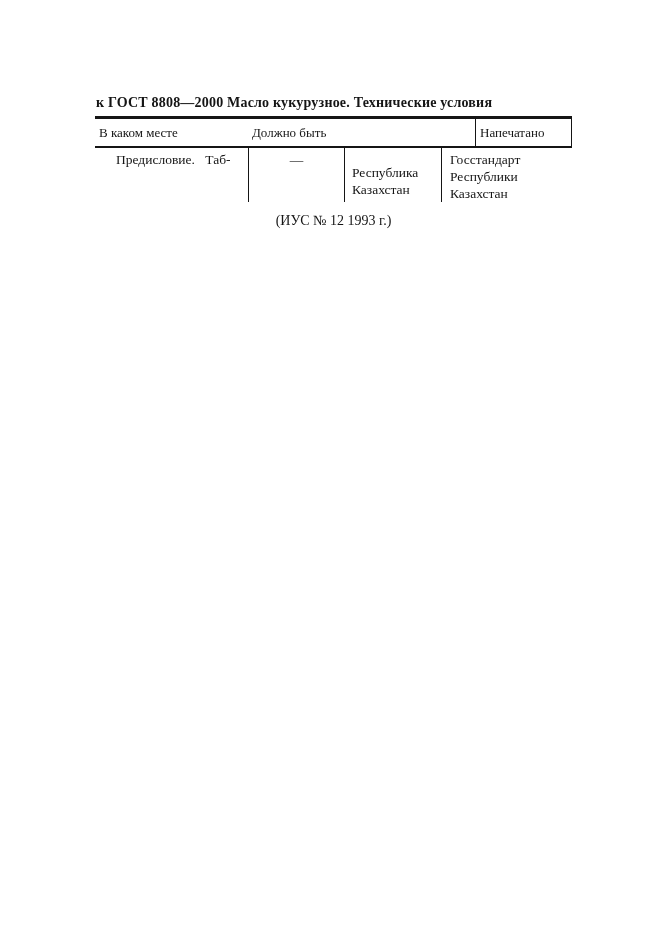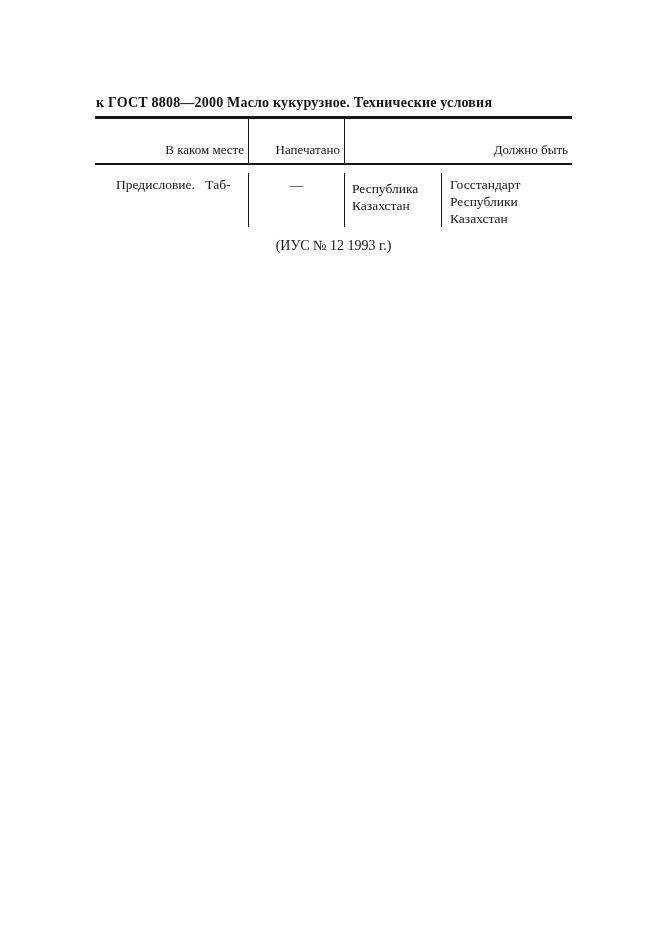--- a/index.html
+++ b/index.html
@@ -41,50 +41,49 @@
   }
   .col1 { width: 153px; }
   .col2 {
     width: 97px;
     border-left: 1.5px solid #151515;
     border-right: 1.5px solid #151515;
   }
   .col3 { flex: 1; }
   .header-row .cell {
     font-size: 13px;
-    text-align: right;
-    padding: 24px 4px 6px;
+    text-align: left;
+    padding: 7px 4px 6px;
     line-height: 14px;
   }
   .data-row {
     display: flex;
     height: 54px;
     font-size: 13.5px;
     line-height: 17px;
-    margin-top: 8px;
   }
   .data-row .col1 {
     padding: 3px 5px 0 0;
     text-align: left;
   }
   .loc-line1 {
     text-indent: 21px;
     word-spacing: 7px;
   }
   .data-row .col2 {
     text-align: center;
     padding-top: 3px;
   }
   .col3-split {
     display: flex;
     align-items: stretch;
   }
   .sub1 {
     width: 96px;
-    padding: 7px 2px 0 7px;
+    padding: 16px 2px 0 7px;
     box-sizing: border-box;
     white-space: pre-line;
   }
   .sub2 {
     flex: 1;
     border-left: 1.5px solid #151515;
     padding: 3px 2px 0 8px;
     white-space: pre-line;
   }
   .issue-ref {
@@ -97,22 +96,22 @@
 <body>
 
 <div class="content">
 
   <h1 class="doc-title">к ГОСТ 8808—2000 Масло кукурузное. Технические условия</h1>
 
   <div class="errata-table">
 
     <div class="header-row">
       <div class="cell col1">В каком месте</div>
+      <div class="cell col3">Должно быть</div>
       <div class="cell col2">Напечатано</div>
-      <div class="cell col3">Должно быть</div>
     </div>
 
     <div class="data-row">
       <div class="cell col1">
         <div class="loc-line1">Предисловие. Таб-</div>
       </div>
       <div class="cell col2">—</div>
       <div class="cell col3 col3-split">
         <div class="sub1">Республика
 Казахстан</div>

